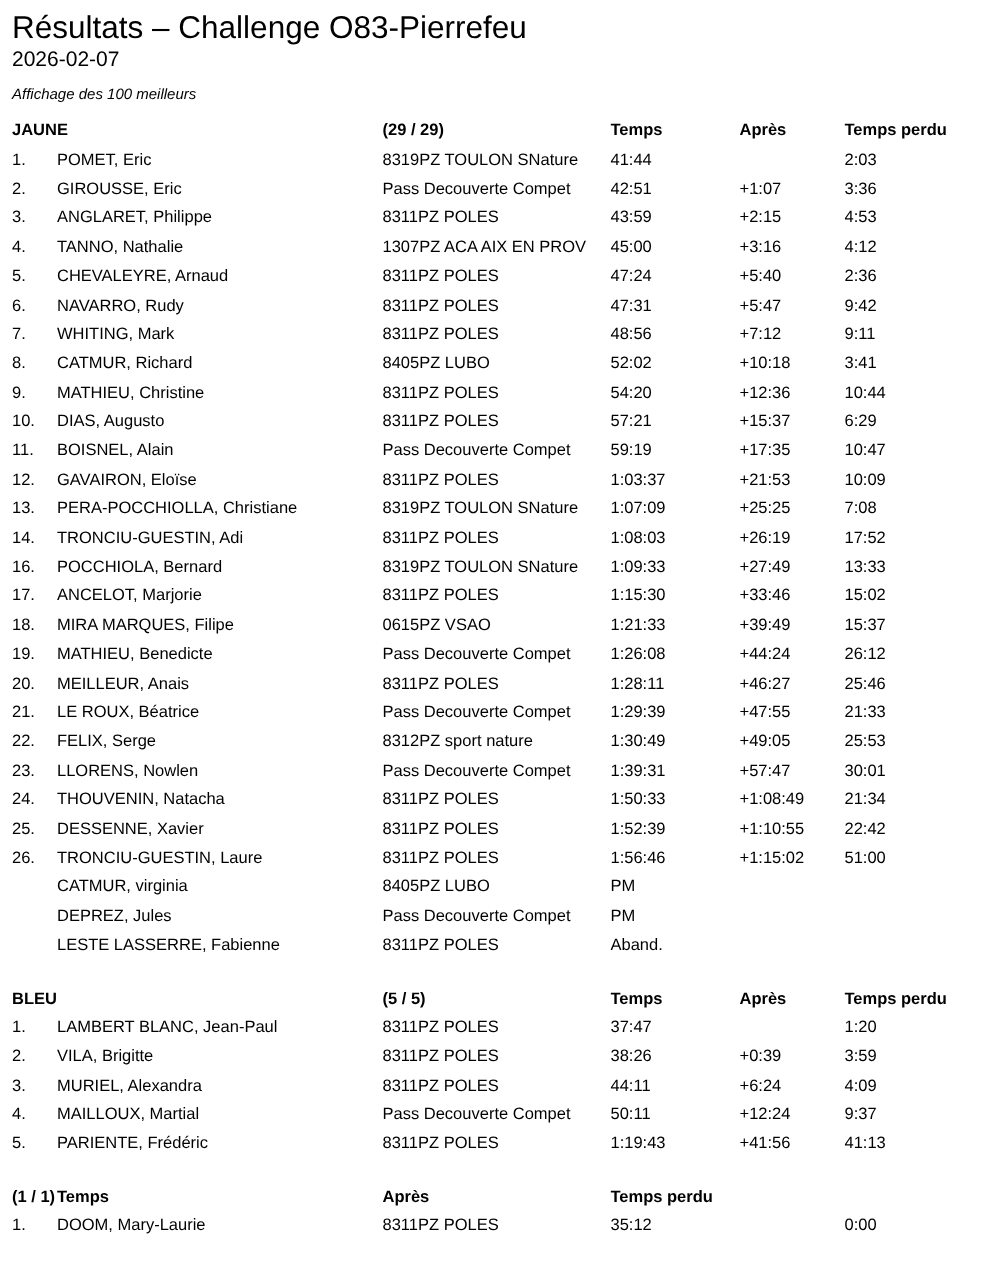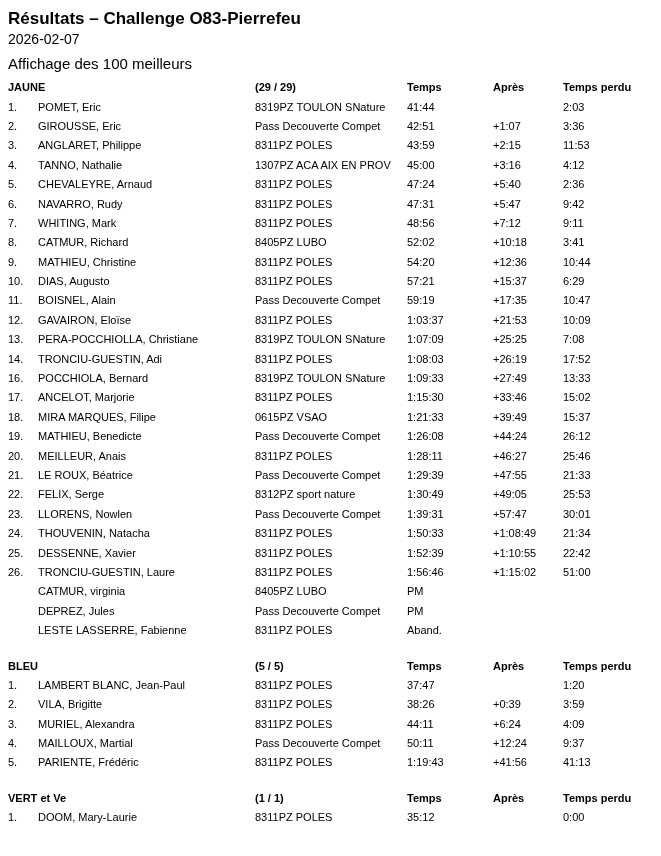--- a/index.html
+++ b/index.html
@@ -5,34 +5,35 @@
   * { box-sizing: border-box; }
   html, body {
     margin: 0; padding: 0;
     width: 661px;
     background: #ffffff;
     color: #000000;
     font-family: "Liberation Sans", sans-serif;
   }
   .page { padding: 6px 8px 10px 8px; width: 661px; }
   .page-title {
-    font-size: 17px;
-    font-weight: 700;
+    font-size: 21px;
+    font-weight: 400;
     line-height: 21px;
     margin: 2px 0 0 0;
   }
   .event-date {
     font-size: 14px;
     line-height: 13px;
     margin-top: 4px;
   }
   .display-note {
-    font-size: 15px;
+    font-size: 10px;
     line-height: 13px;
     margin-top: 11px;
+    font-style: italic;
   }
   .result-section { margin-top: 8px; }
   .result-section + .result-section { margin-top: 16px; }
   .row {
     display: grid;
     grid-template-columns: 30px 217px 152px 86px 70px 1fr;
     align-items: center;
     height: 19.4px;
     font-size: 11px;
     line-height: 13px;
@@ -72,21 +73,21 @@
           <div class="cell c-temps">42:51</div>
           <div class="cell c-apres">+1:07</div>
           <div class="cell c-perdu">3:36</div>
         </div>
         <div class="row">
           <div class="cell c-rank">3.</div>
           <div class="cell c-name">ANGLARET, Philippe</div>
           <div class="cell c-club">8311PZ POLES</div>
           <div class="cell c-temps">43:59</div>
           <div class="cell c-apres">+2:15</div>
-          <div class="cell c-perdu">11:53</div>
+          <div class="cell c-perdu">4:53</div>
         </div>
         <div class="row">
           <div class="cell c-rank">4.</div>
           <div class="cell c-name">TANNO, Nathalie</div>
           <div class="cell c-club">1307PZ ACA AIX EN PROV</div>
           <div class="cell c-temps">45:00</div>
           <div class="cell c-apres">+3:16</div>
           <div class="cell c-perdu">4:12</div>
         </div>
         <div class="row">
@@ -326,21 +327,20 @@
           <div class="cell c-rank">5.</div>
           <div class="cell c-name">PARIENTE, Frédéric</div>
           <div class="cell c-club">8311PZ POLES</div>
           <div class="cell c-temps">1:19:43</div>
           <div class="cell c-apres">+41:56</div>
           <div class="cell c-perdu">41:13</div>
         </div>
       </section>
       <section class="result-section">
         <div class="row header-row">
-          <div class="cell c-name-span">VERT et Ve</div>
           <div class="cell c-club">(1 / 1)</div>
           <div class="cell c-temps">Temps</div>
           <div class="cell c-apres">Après</div>
           <div class="cell c-perdu">Temps perdu</div>
         </div>
         <div class="row">
           <div class="cell c-rank">1.</div>
           <div class="cell c-name">DOOM, Mary-Laurie</div>
           <div class="cell c-club">8311PZ POLES</div>
           <div class="cell c-temps">35:12</div>

